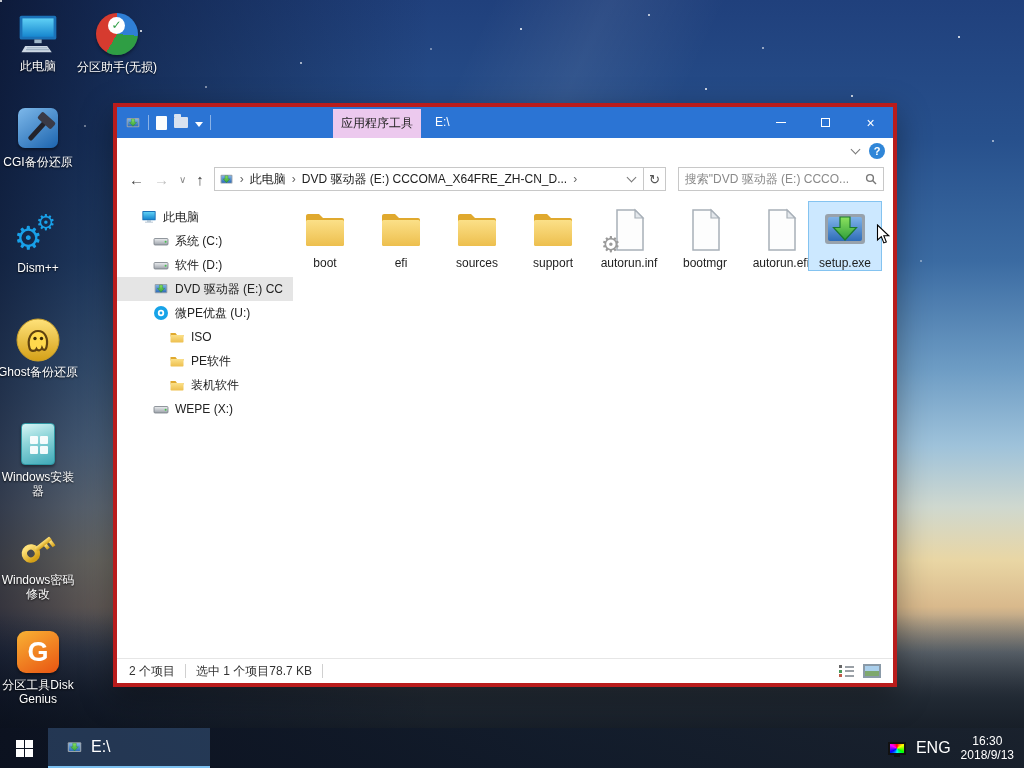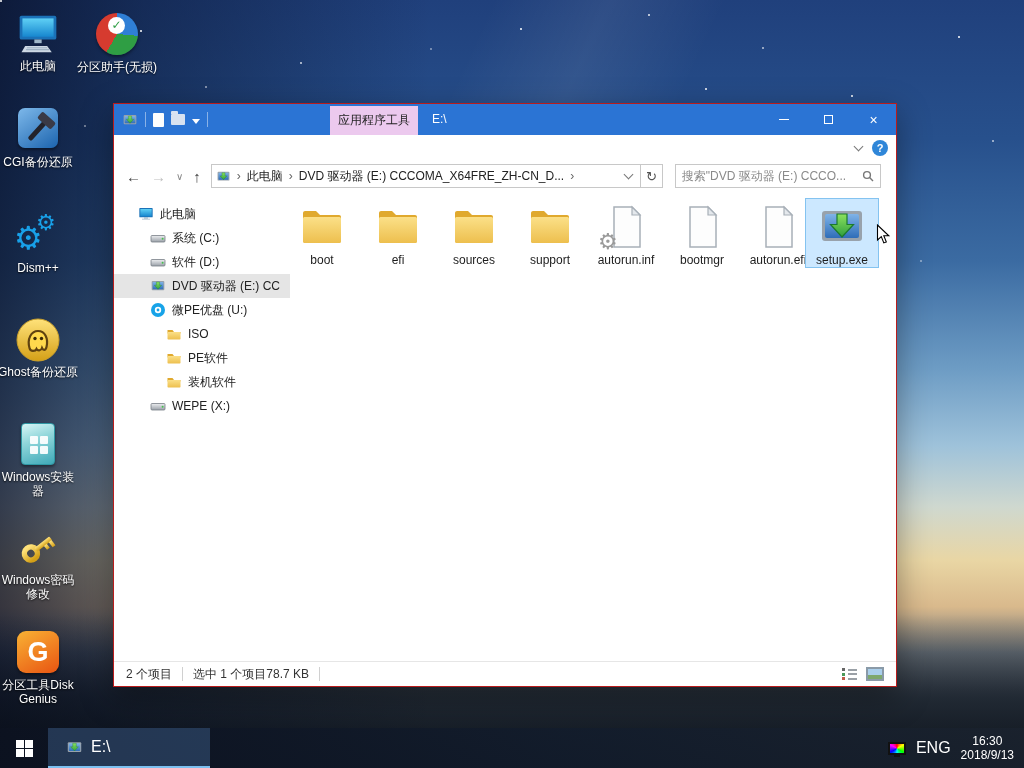--- a/index.html
+++ b/index.html
@@ -48,21 +48,21 @@
     border:1px solid #2f98a4; box-shadow:0 2px 3px rgba(0,0,0,.4); }
   .inst-box .w { position:absolute; left:8px; top:12px; width:18px; height:18px;
     display:grid; grid-template-columns:8px 8px; grid-template-rows:8px 8px; gap:2px; }
   .inst-box .w i { background:rgba(255,255,255,.92); border-radius:1px; }
   .dg-box { width:42px; height:42px; margin:1px auto; border-radius:9px;
     background:linear-gradient(150deg,#f9b234,#e85412); color:#fff; font-weight:bold;
     font-size:27px; line-height:42px; box-shadow:0 2px 3px rgba(0,0,0,.4); }
 
   
   .win { position:absolute; left:113px; top:103px; width:784px; height:584px;
-    background:#fff; border:1px solid #b91c1c; box-shadow:0 10px 30px rgba(0,0,0,.38);
+    background:#fff; border:4px solid #b91c1c; box-shadow:0 10px 30px rgba(0,0,0,.38);
     font-size:12px; color:#222; }
 
   .titlebar { position:absolute; left:0; top:0; width:100%; height:31px; background:#2b74d4; }
   .qat { position:absolute; left:8px; top:0; height:31px; display:flex; align-items:center; gap:7px; }
   .qat .sep { width:1px; height:15px; background:rgba(255,255,255,.45); }
   .qat-doc { width:11px; height:14px; background:#fdfdfd; border-radius:1px; }
   .qat-folder { width:14px; height:11px; background:#d8e2f0; border-radius:1px; position:relative; }
   .qat-folder::before { content:""; position:absolute; left:0; top:-3px; width:7px; height:3px;
     background:#d8e2f0; border-radius:1px 1px 0 0; }
   .qat-drop { width:0; height:0; border-left:4px solid transparent; border-right:4px solid transparent;

